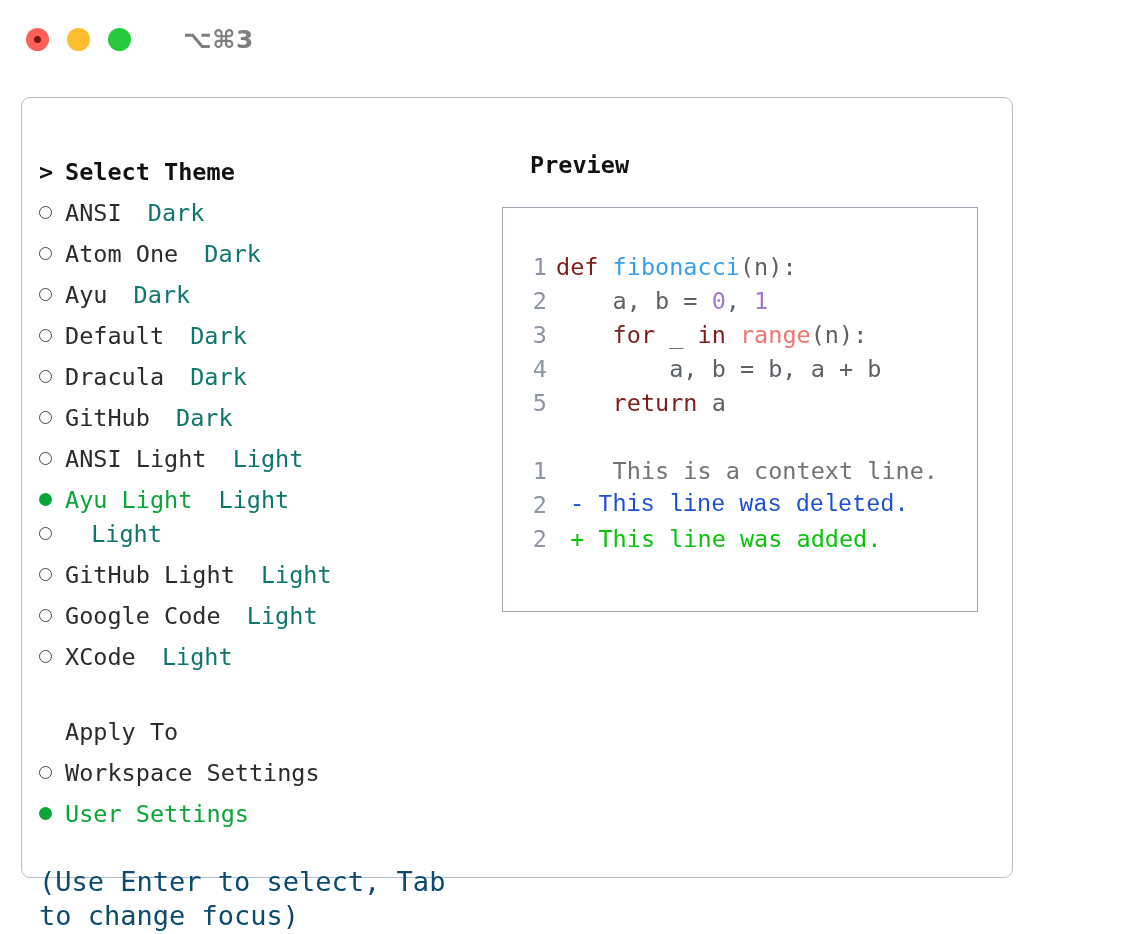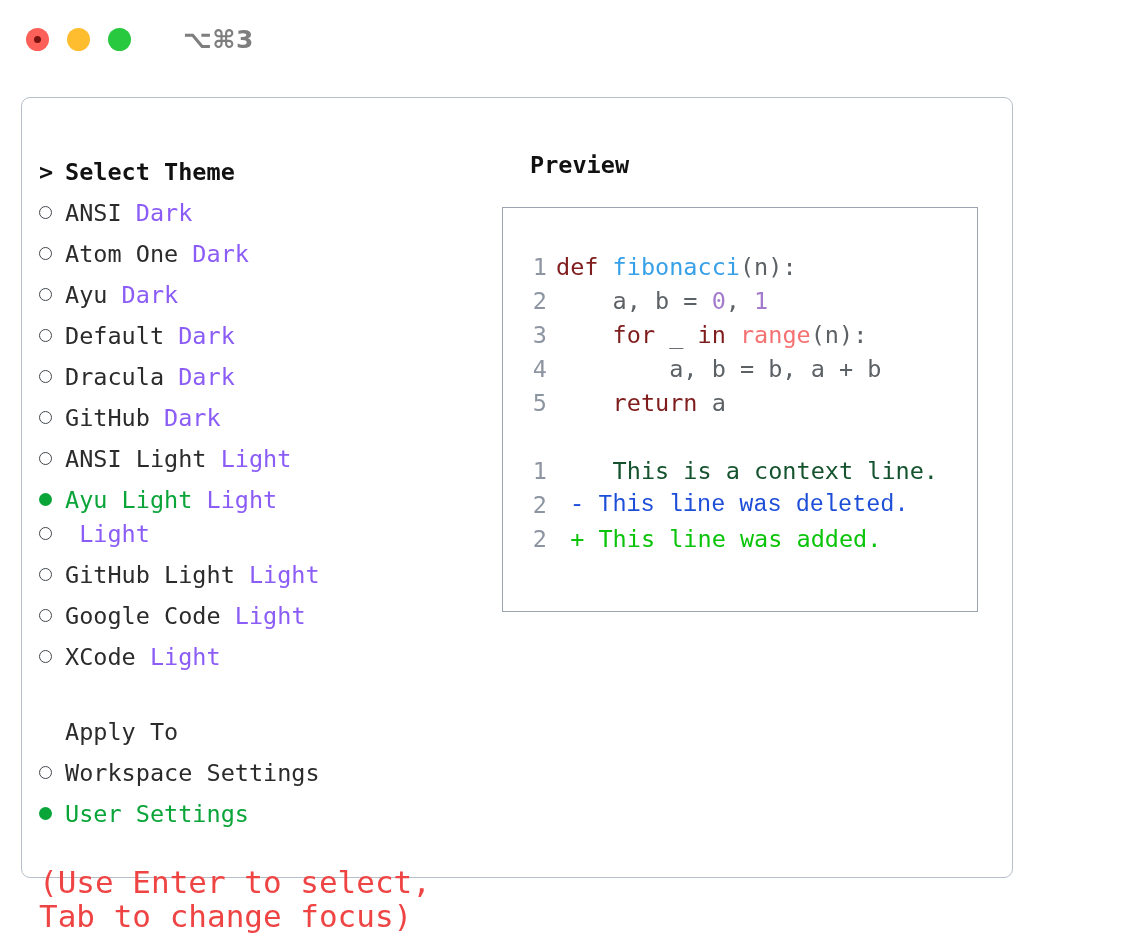--- a/index.html
+++ b/index.html
@@ -110,21 +110,21 @@
     width: 26px;
     flex: 0 0 26px;
     font-size: 23.5px;
     color: #2b2b2b;
   }
 
   .header-row .marker { font-weight: bold; color: #111111; }
   .header-row .label  { font-weight: bold; color: #111111; }
 
   .label { color: #2b2b2b; margin-top: 7px; }
-  .suffix { color: #8b5cf6; }
+  .suffix { color: #0f766e; margin-left: 12px; }
 
   .row.selected .label  { color: #0aa539; }
   .row.selected .marker { color: #0aa539; }
 
   .dot-filled, .dot-hollow {
     display: inline-block;
     vertical-align: middle;
     position: relative;
     top: -2px;
   }
@@ -137,23 +137,23 @@
     width: 11px; height: 11px;
     border-radius: 50%;
     border: 1.6px solid #42474d;
     background: transparent;
   }
 
   .spacer-sm { height: 34px; }
   .spacer-md { height: 34px; }
 
   #hint {
-    font-size: 31px;
-    line-height: 34px;
-    color: #ef4444;
+    font-size: 27px;
+    line-height: 34px;
+    color: #0c4a6e;
     width: 420px;
     white-space: normal;
   }
 
   
   #right-col {
     position: absolute;
     left: 480px;
     top: 50px;
     width: 490px;
@@ -191,21 +191,21 @@
   }
   .code-gap { height: 34px; }
 
   .tok-kw   { color: #7f1d1d; }
   .tok-fn   { color: #36a0e8; }
   .tok-call { color: #f57272; }
   .tok-num  { color: #a37acc; }
   .tok-plain{ color: #5c6166; }
   .tok-punct{ color: #5c6166; }
 
-  .diff-ctx { color: #14532d; }
+  .diff-ctx { color: #737373; }
   .diff-del { color: #1d4ed8; font-family: Liberation Mono, monospace; }
   .diff-add { color: #0ac40a; }
 </style>
 </head>
 <body>
 
 <div id="window">
 
   <div id="titlebar">
     <div class="lights">

